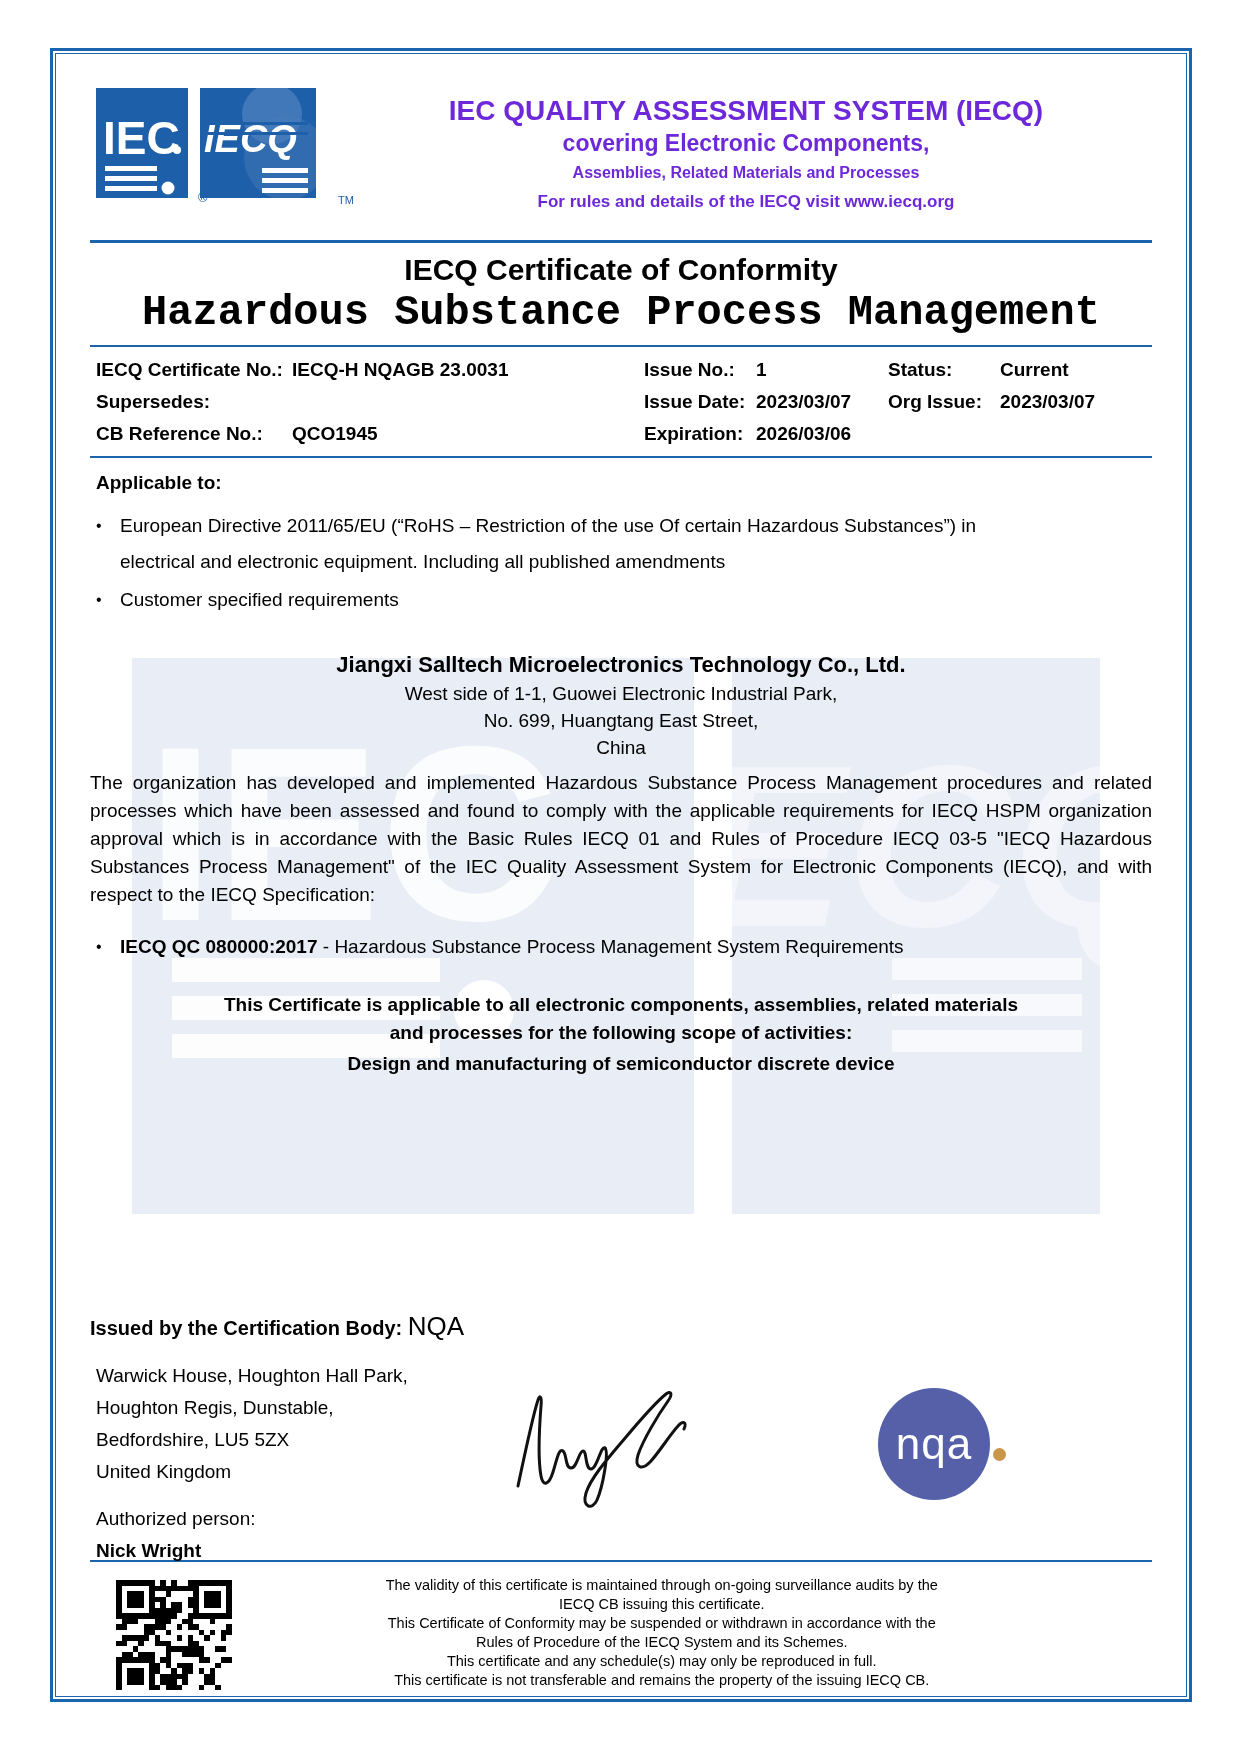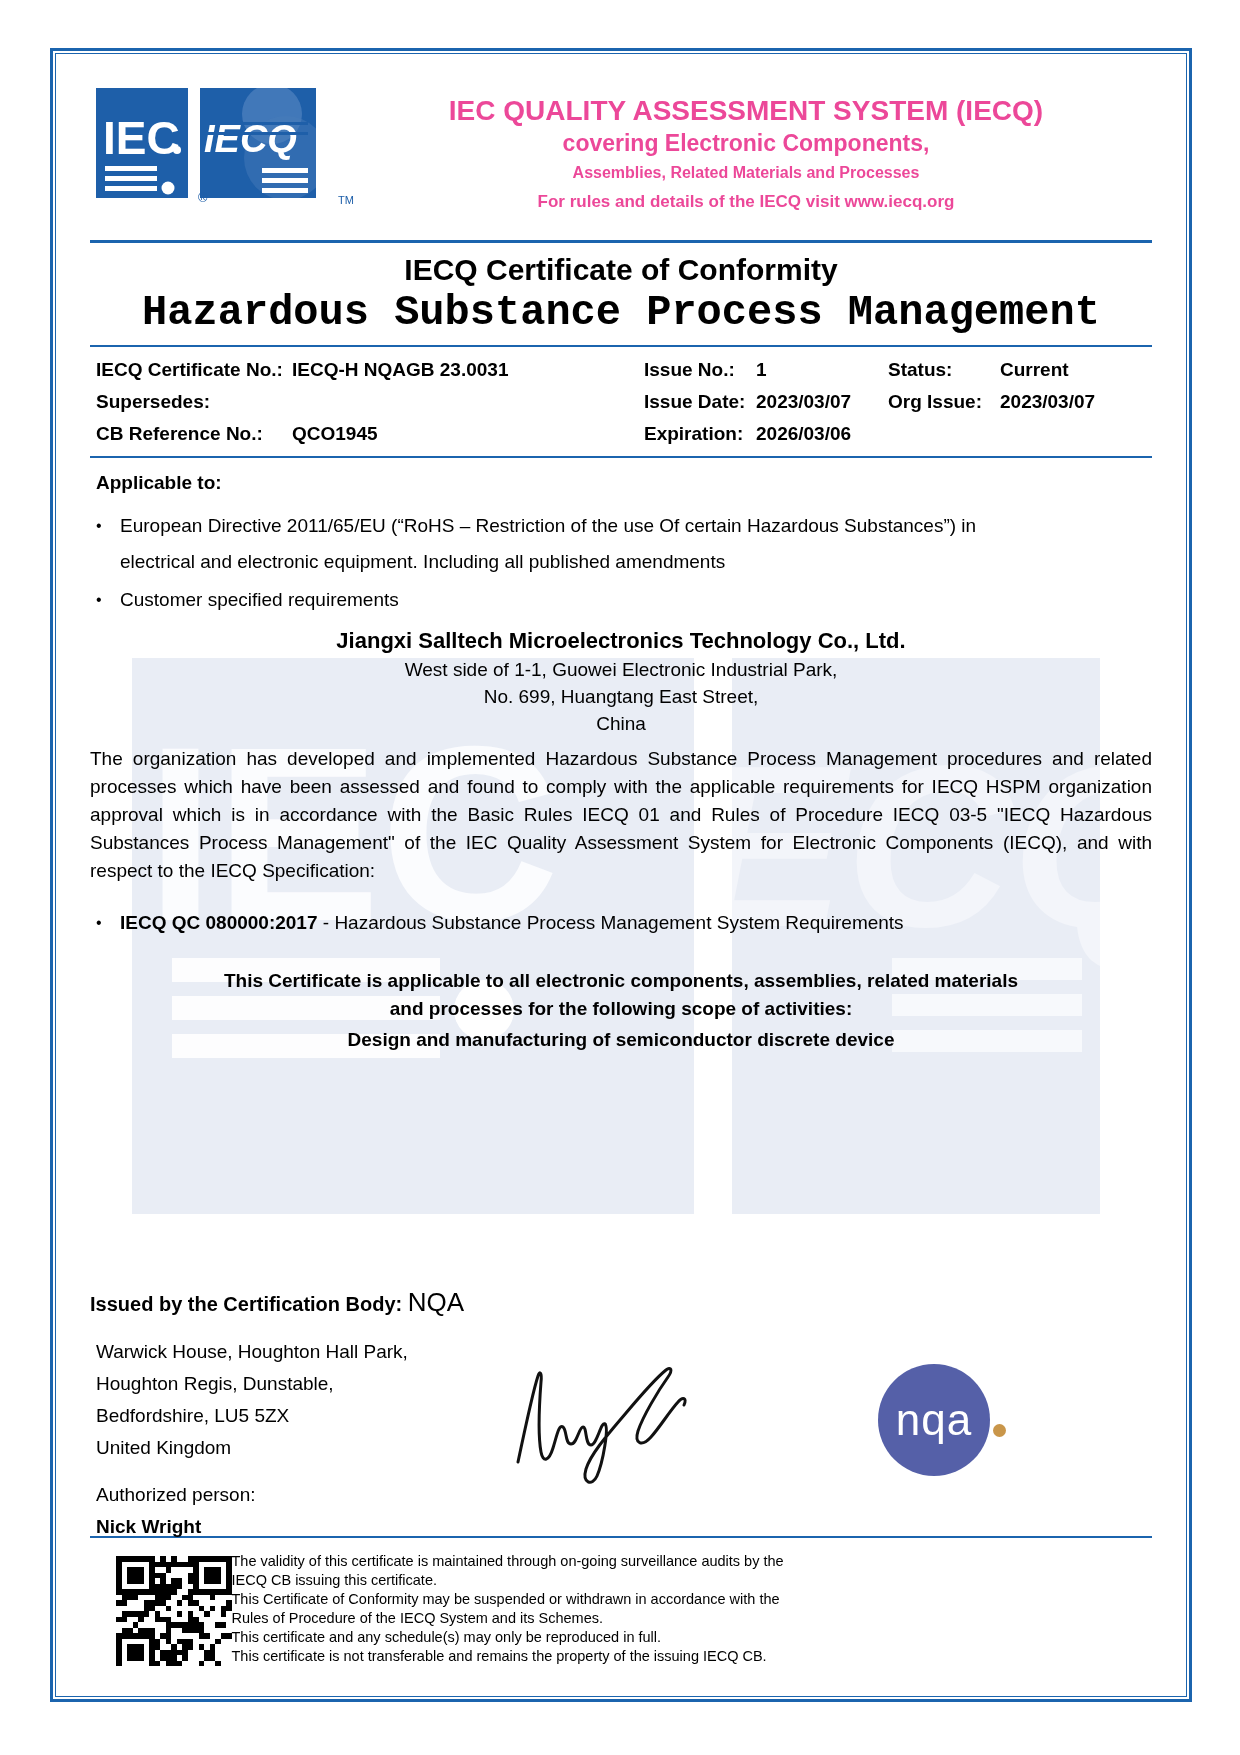--- a/index.html
+++ b/index.html
@@ -8,21 +8,21 @@
   .page-inner{position:absolute;left:2px;top:2px;right:2px;bottom:2px;border:1px solid #1b64ae;overflow:hidden;}
   .watermark{position:absolute;left:76px;top:604px;z-index:0;}
   .content{position:relative;z-index:1;padding:0 34px;}
 
   
   .header{display:flex;align-items:flex-start;margin-top:34px;padding:0 6px;}
   .logos{display:flex;gap:12px;position:relative;width:250px;flex:0 0 auto;}
   .mark{font-size:13px;color:#1e5fa9;position:absolute;}
   .reg-mark{left:102px;top:102px;}
   .tm-mark{left:242px;top:106px;font-size:11px;}
-  .header-text{flex:1;text-align:center;color:#ec4899;font-weight:bold;padding-top:6px;}
+  .header-text{flex:1;text-align:center;color:#6d28d9;font-weight:bold;padding-top:6px;}
   .ht1{font-size:28px;line-height:34px;}
   .ht2{font-size:23px;line-height:30px;}
   .ht3{font-size:16px;line-height:30px;}
   .ht4{font-size:17px;line-height:28px;}
 
   .rule{height:3px;background:#1b64ae;border:0;margin:0;}
   .rule-thin{height:2px;background:#1b64ae;border:0;margin:0;}
 
   .title1{text-align:center;font-weight:bold;font-size:30px;margin-top:10px;}
   .title2{text-align:center;font-weight:bold;font-size:42px;margin-top:2px;margin-bottom:8px;font-family:Liberation Mono, monospace;}
@@ -30,21 +30,21 @@
   
   .details{display:grid;grid-template-columns:196px 352px 112px 132px 112px 1fr;font-weight:bold;font-size:19px;margin:7px 6px 6px 6px;}
   .details div{height:32px;line-height:32px;white-space:nowrap;}
 
   .sec-heading{font-weight:bold;font-size:19px;margin-top:14px;padding:0 6px;}
   .bullets{margin-top:14px;padding:0 6px;}
   .bullet{display:flex;font-size:19px;line-height:36px;padding-right:130px;}
   .bullet .dot{width:24px;flex:0 0 auto;font-size:16px;}
   .bullet + .bullet{margin-top:2px;}
 
-  .company{text-align:center;margin-top:8px;}
+  .company{text-align:center;margin-top:32px;}
   .company-name{font-weight:bold;font-size:22px;line-height:30px;}
   .company-addr{font-size:19px;line-height:27px;}
 
   .paragraph{font-size:19px;line-height:28px;text-align:justify;margin-top:8px;}
 
   .spec-bullet{display:flex;font-size:19px;line-height:28px;margin-top:24px;padding:0 6px;}
   .spec-bullet .dot{width:24px;flex:0 0 auto;font-size:16px;}
   .spec-bold{font-weight:bold;}
 
   .scope-intro{font-weight:bold;font-size:19px;line-height:28px;text-align:center;max-width:800px;margin:30px auto 0 auto;}
@@ -61,21 +61,21 @@
   .sig-block{position:absolute;left:420px;top:28px;}
   .nqa-block{position:absolute;left:788px;top:28px;width:112px;height:112px;}
   .nqa-circle{width:112px;height:112px;border-radius:50%;background:#5560a8;color:#fff;display:flex;align-items:center;justify-content:center;font-size:44px;letter-spacing:1px;position:relative;}
   .nqa-dot{position:absolute;right:-16px;top:60px;width:13px;height:13px;border-radius:50%;background:#c9964a;}
 
   .bottom-block{display:flex;margin-top:10px;}
   .qr-wrap{flex:0 0 auto;margin-left:26px;margin-top:8px;}
   .qr{display:grid;grid-template-columns:repeat(21,5.5px);grid-auto-rows:5.5px;background:#fff;}
   .qr i{display:block;}
   .qr i.on{background:#000;}
-  .fine-print{flex:1;font-size:14.5px;line-height:19px;padding-top:4px;padding-right:60px;}
+  .fine-print{flex:1;text-align:center;font-size:14.5px;line-height:19px;padding-top:4px;padding-right:60px;}
 </style>
 </head>
 <body>
 
 <div class="page-outer">
   <div class="page-inner">
 
     <svg class="watermark" width="968" height="556" viewBox="0 0 968 556">
       <rect x="0" y="0" width="562" height="556" fill="#e9edf5"></rect>
       <rect x="600" y="0" width="368" height="556" fill="#e9edf5"></rect>

